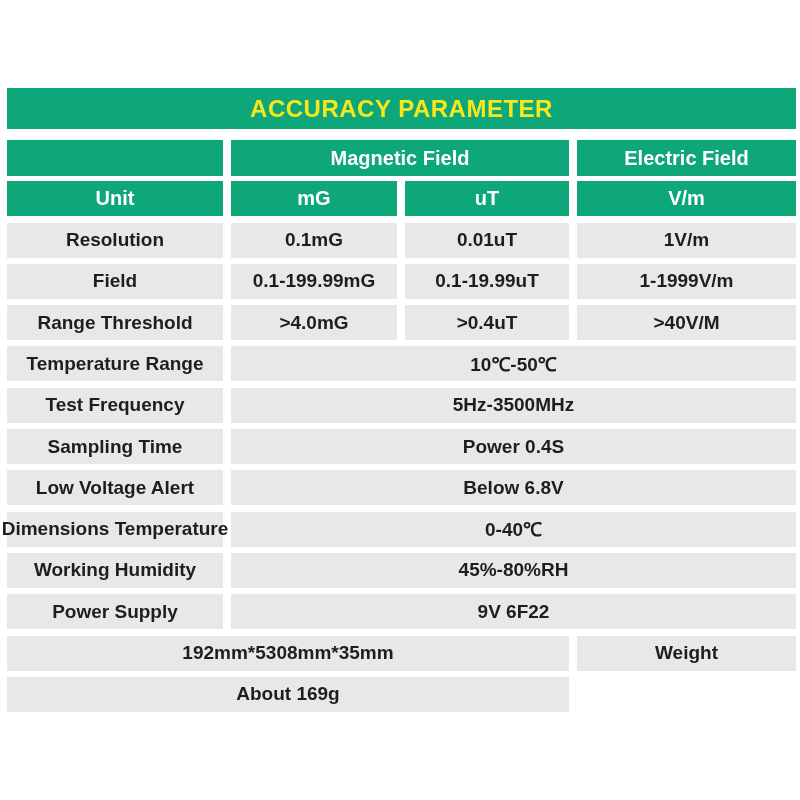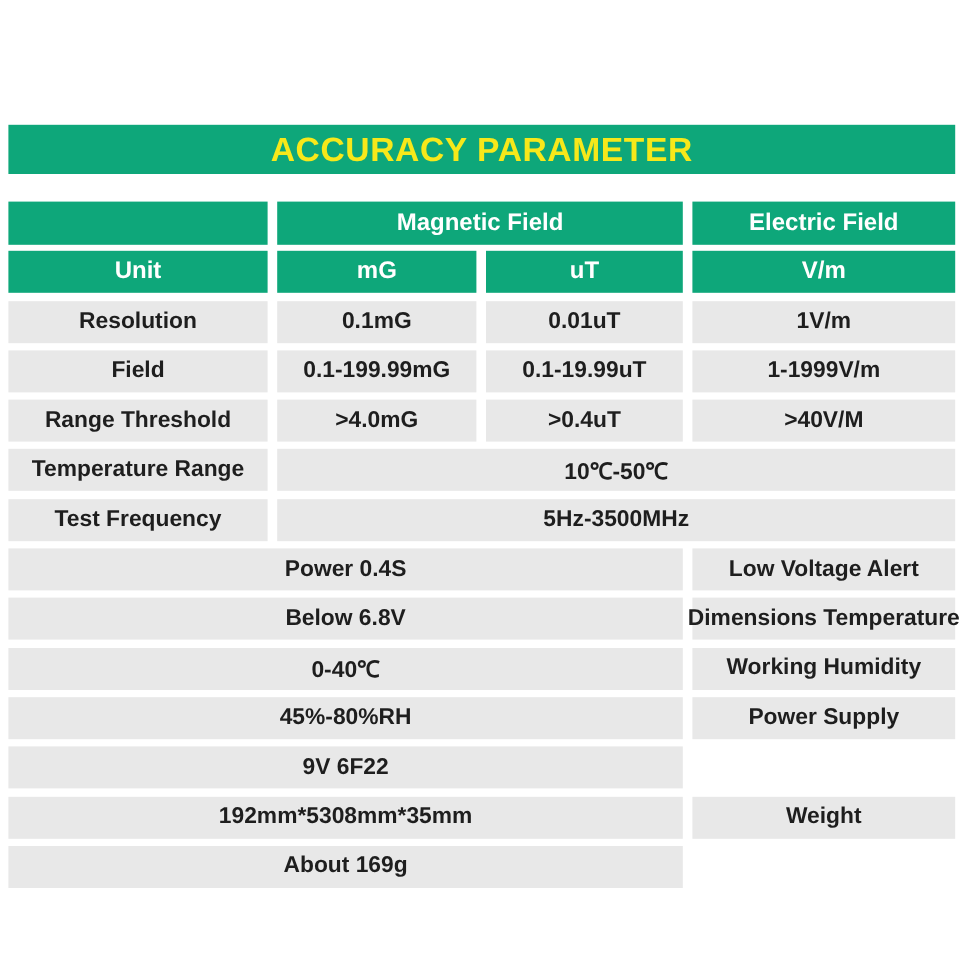--- a/index.html
+++ b/index.html
@@ -11,43 +11,42 @@
   .canvas {
     position: relative;
     width: 800px;
     height: 800px;
     background: var(--page-bg, #ffffff);
     overflow: hidden;
   }
   .title-band {
     position: absolute;
     left: 7px;
-    top: 104px;
+    top: 88px;
     width: 789px;
     height: 41px;
     background: var(--green, #0EA77A);
     color: var(--yellow, #F7E81A);
-    font-size: 28px;
+    font-size: 24px;
     font-weight: bold;
     letter-spacing: 0.5px;
     display: flex;
     align-items: center;
     justify-content: center;
   }
   .grid {
     position: absolute;
     left: 7px;
     top: 140px;
     width: 666px;
     display: grid;
     grid-template-columns: 216px 166px 164px 219px;
     grid-auto-rows: 35px;
     column-gap: 8px;
     row-gap: 6.3px;
-    margin-top: 28px;
   }
   .cell {
     display: flex;
     align-items: center;
     justify-content: center;
     white-space: nowrap;
   }
   .green {
     background: var(--green, #0EA77A);
     color: var(--header-text, #ffffff);
@@ -96,20 +95,21 @@
     <div class="cell gray">&gt;4.0mG</div>
     <div class="cell gray">&gt;0.4uT</div>
     <div class="cell gray">&gt;40V/M</div>
 
     <div class="cell gray">Temperature Range</div>
     <div class="cell gray span3">10℃-50℃</div>
 
     <div class="cell gray">Test Frequency</div>
     <div class="cell gray span3">5Hz-3500MHz</div>
 
+    <div class="cell gray">Sampling Time</div>
     <div class="cell gray span3">Power 0.4S</div>
 
     <div class="cell gray">Low Voltage Alert</div>
     <div class="cell gray span3">Below 6.8V</div>
 
     <div class="cell gray">Dimensions Temperature</div>
     <div class="cell gray span3">0-40℃</div>
 
     <div class="cell gray">Working Humidity</div>
     <div class="cell gray span3">45%-80%RH</div>

